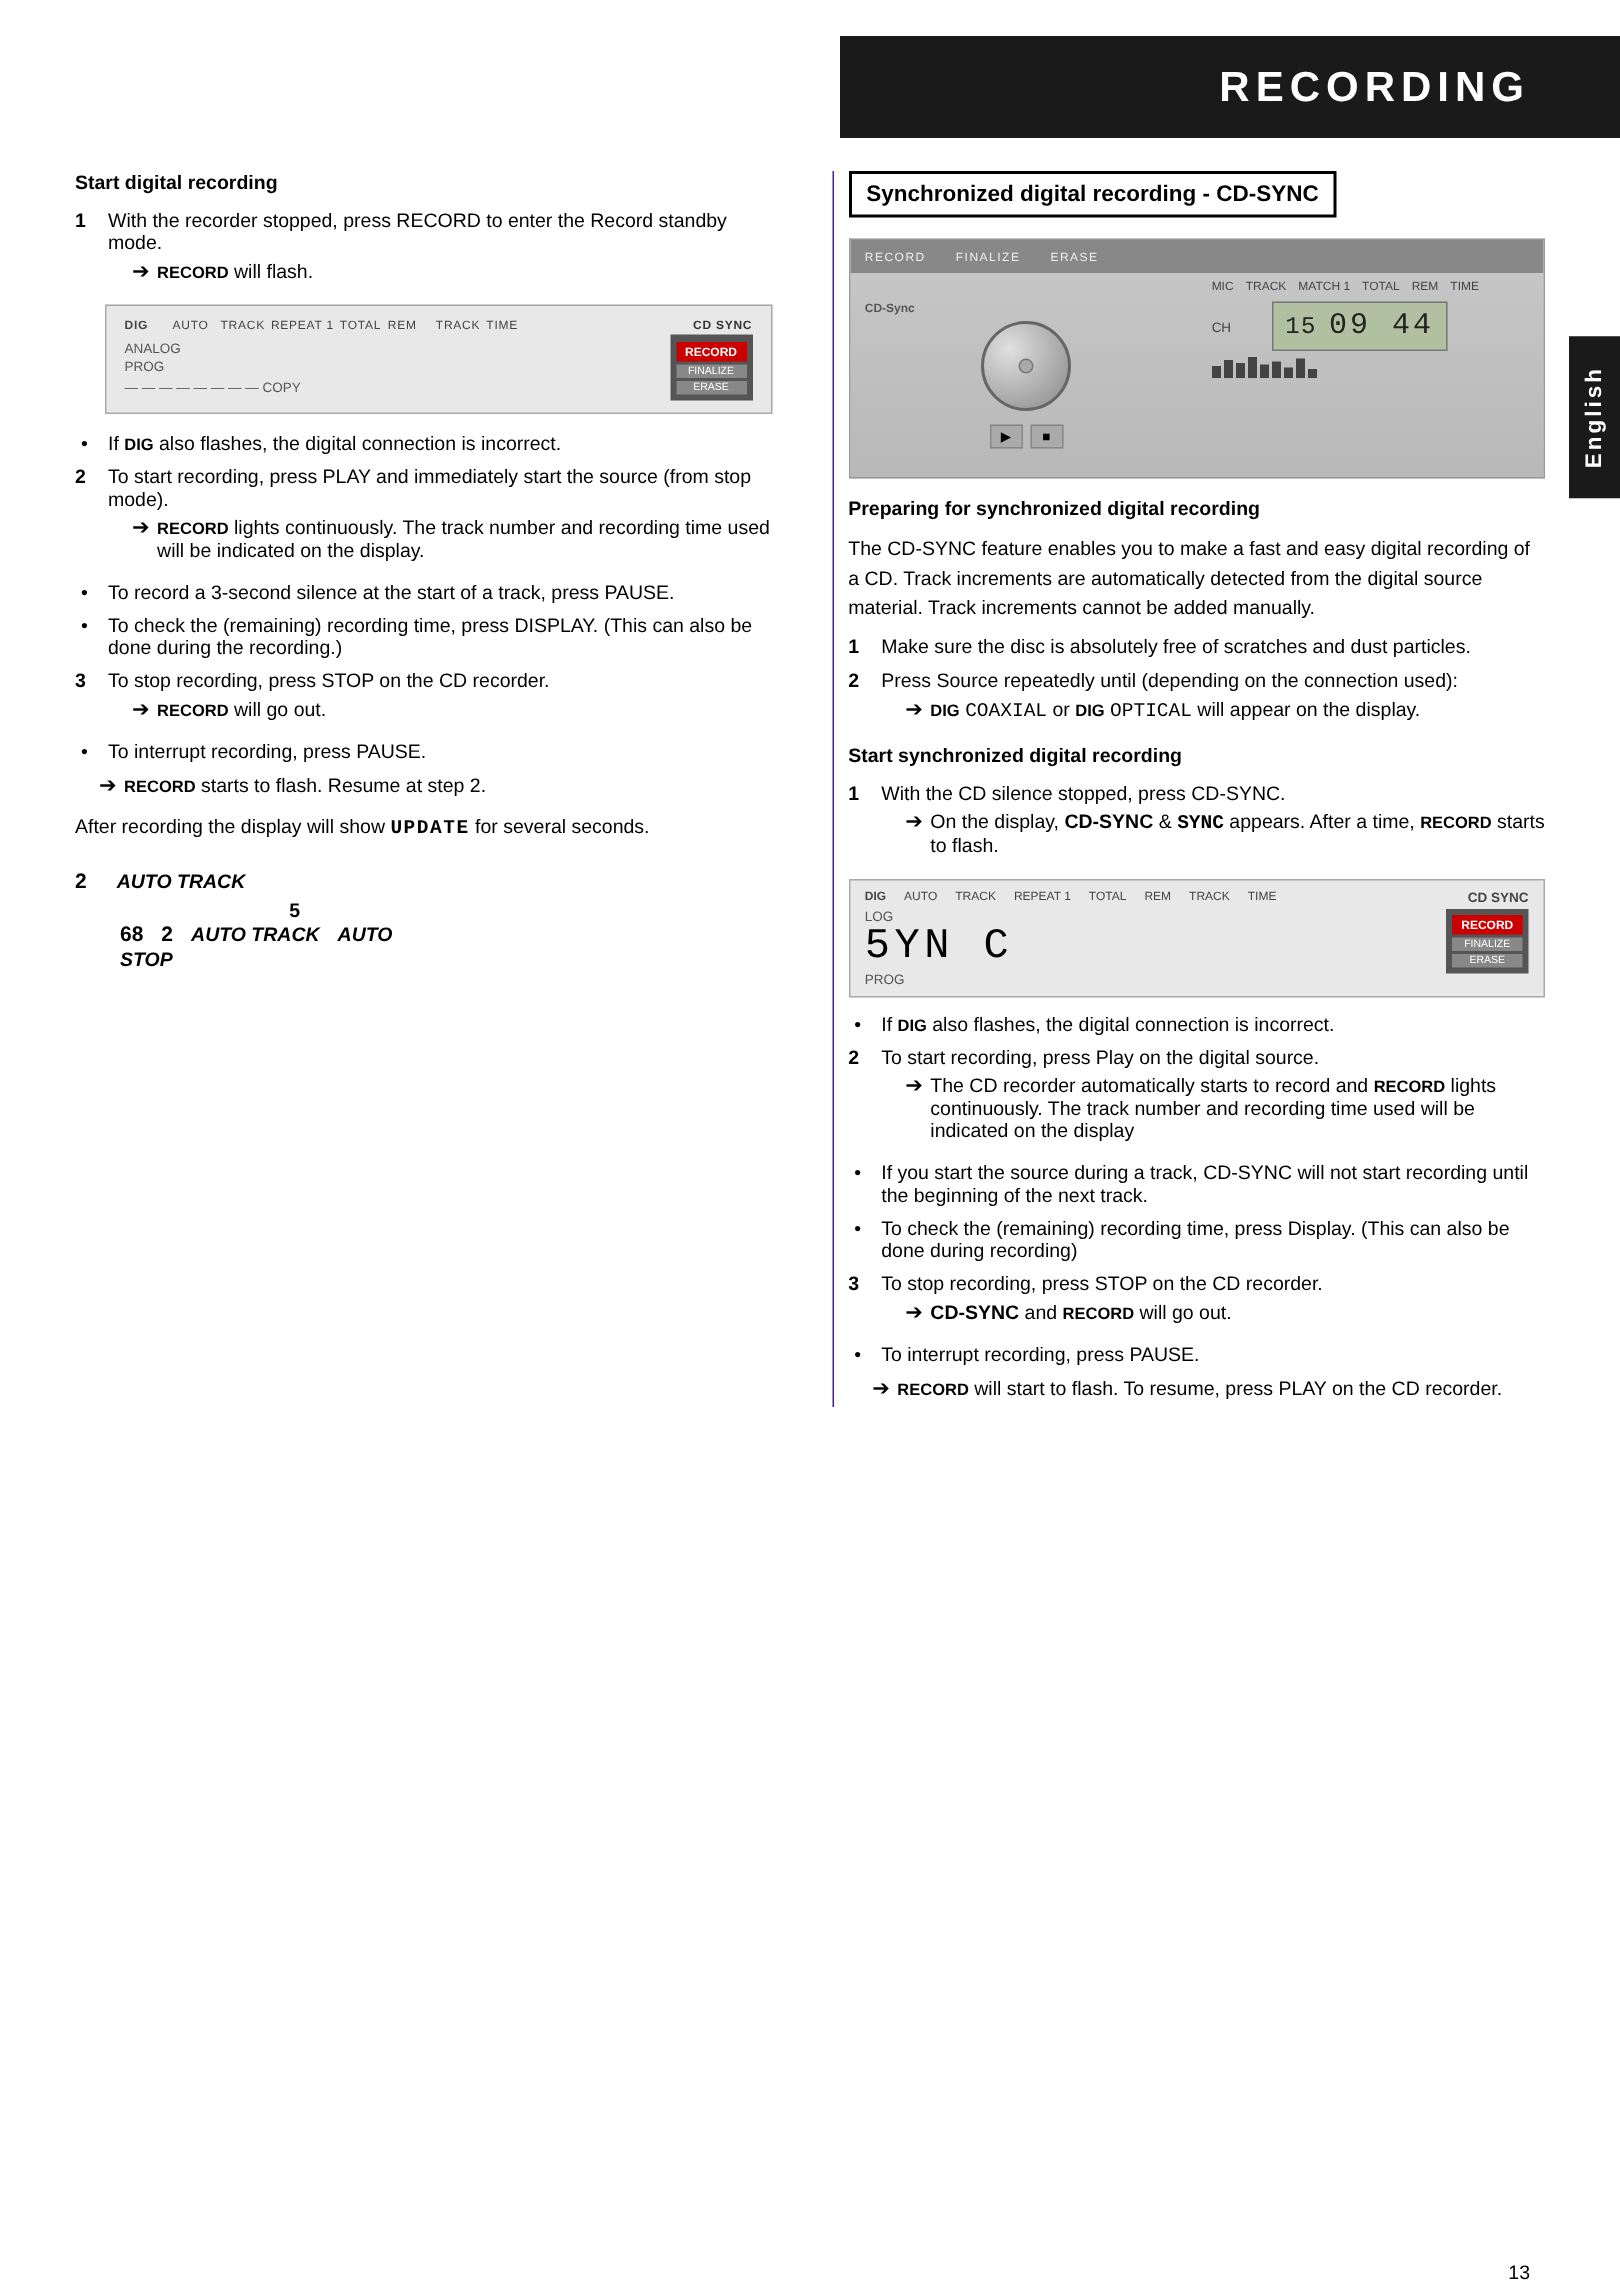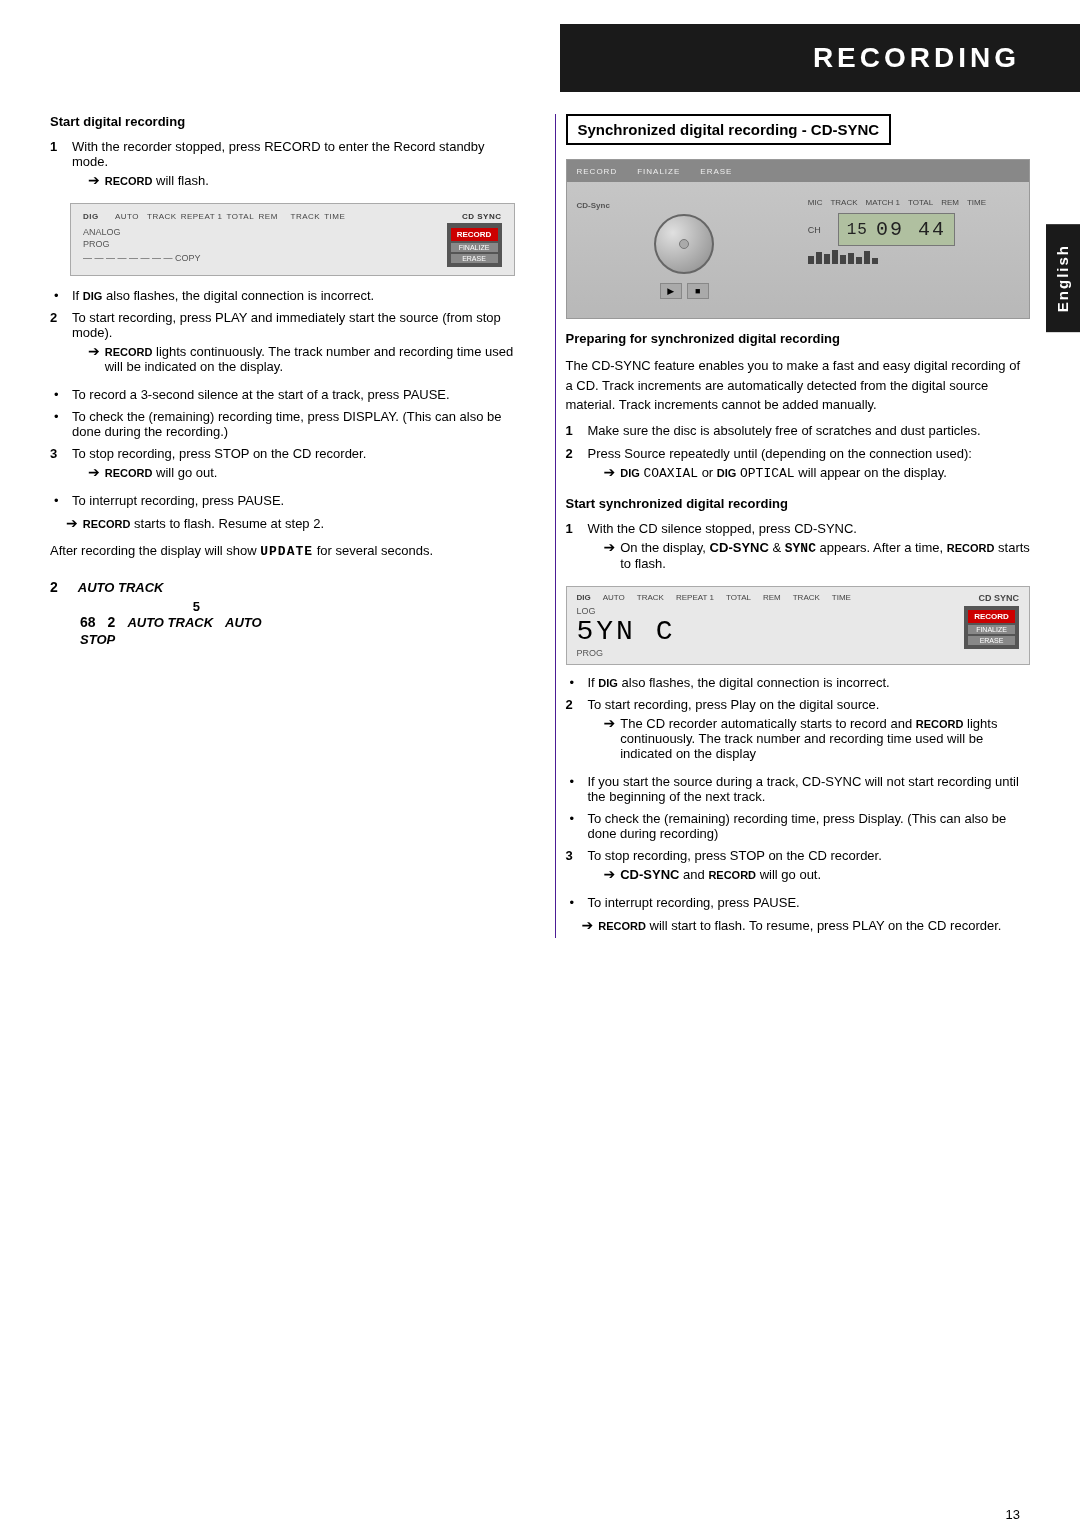--- a/index.html
+++ b/index.html
@@ -221,21 +221,21 @@
       font-size: 7px;
       display: flex;
       align-items: center;
       justify-content: center;
     }
 
     .cd-right {
       flex: 1;
       display: flex;
       flex-direction: column;
-      padding: 16px 6px;
+      padding: 4px 6px;
     }
 
     .cd-right-top {
       display: flex;
       gap: 8px;
       font-size: 8px;
       color: #444;
       margin-bottom: 6px;
     }
 
@@ -517,21 +517,21 @@
 
             <div class="cd-right">
               <div class="cd-right-top">
                 <span>MIC</span>
                 <span>TRACK</span>
                 <span>MATCH 1</span>
                 <span>TOTAL</span>
                 <span>REM</span>
                 <span>TIME</span>
               </div>
-              <div style="display:flex; align-items:center; gap:17px;">
+              <div style="display:flex; align-items:center; gap:27px;">
                 <div style="font-size:9px; color:#444;">CH</div>
                 <div class="cd-display-area">
                   <div style="font-size:16px; font-family:'Courier New',monospace; color:#222; letter-spacing:1px;">15</div>
                   <div style="font-size:20px; font-family:'Courier New',monospace; color:#222; letter-spacing:2px;">09 44</div>
                 </div>
               </div>
               <div class="cd-level-bars">
                 <div class="cd-level-bar" style="height:8px;"></div>
                 <div class="cd-level-bar" style="height:12px;"></div>
                 <div class="cd-level-bar" style="height:10px;"></div>

